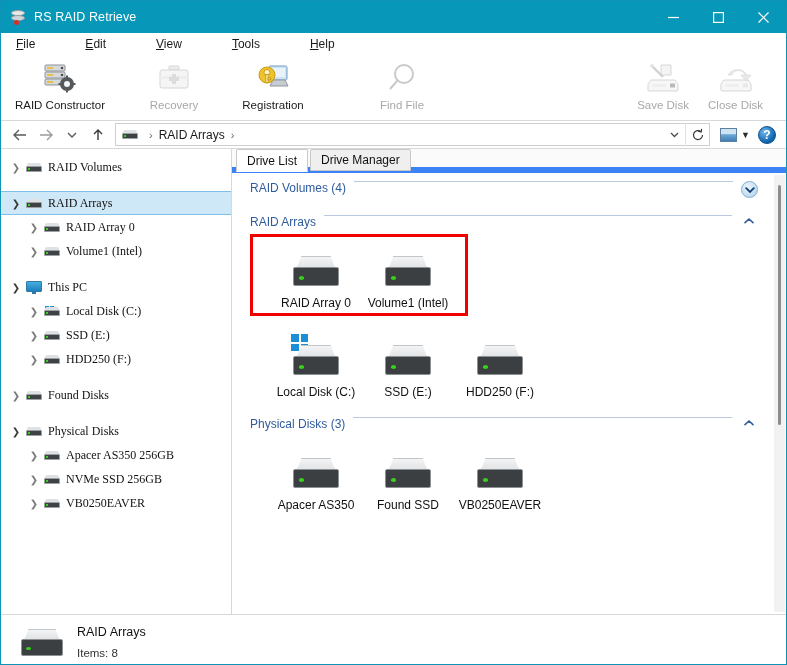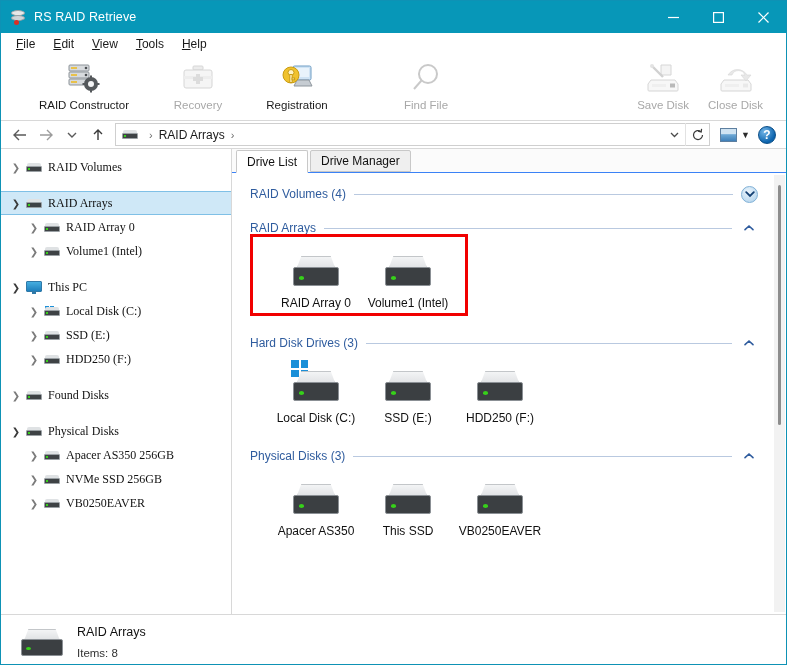--- a/index.html
+++ b/index.html
@@ -55,38 +55,38 @@
   .win-btn svg { display: block; }
 
   
   .menubar {
     height: 22px;
     background: #ffffff;
     display: flex;
     align-items: center;
     padding-left: 6px;
     border-bottom: 1px solid #ffffff;
+    gap: 32px;
   }
   .menu-item {
     font-size: 12px;
     color: #1a1a1a;
     padding: 2px 9px;
   }
   .menu-item u { text-decoration: underline; }
 
   
   .toolbar {
     height: 66px;
     background: #ffffff;
     display: flex;
     align-items: flex-start;
     padding-top: 3px;
     border-bottom: 1px solid #d8d8d8;
     position: relative;
-    padding-left: 24px;
   }
   .tb-btn {
     display: flex; flex-direction: column; align-items: center;
     justify-content: flex-start;
     padding: 2px 9px 0 9px;
     min-width: 58px;
   }
   .tb-ico { height: 36px; display: flex; align-items: center; justify-content: center; }
   .tb-lbl { font-size: 11.5px; color: #1a1a1a; margin-top: 3px; white-space: nowrap; }
   .tb-btn.disabled .tb-lbl { color: #a8a8a8; }
@@ -221,23 +221,23 @@
 
   
   .right {
     flex: 1;
     background: #fbfbfb;
     position: relative;
     display: flex; flex-direction: column;
   }
   .tabstrip {
     height: 24px;
-    display: flex; align-items: flex-end;
+    display: flex; 
     padding-left: 4px;
-    border-bottom: 1px solid #3b82f6;
+    border-bottom: 6px solid #3b82f6;
     background: #fbfbfb;
   }
   .tab {
     height: 22px;
     padding: 0 10px;
     font-size: 12px; color: #111;
     display: flex; align-items: center;
     border: 1px solid #c8c8c8;
     background: #efefef;
     margin-right: 2px;
@@ -251,21 +251,21 @@
     height: 23px;
   }
   .pane {
     flex: 1;
     background: #ffffff;
     position: relative;
     overflow: hidden;
   }
   .section { padding: 0 28px 0 18px; }
   .sec-head {
-    display: flex; align-items: center;
+    display: flex; 
     height: 26px;
     margin-top: 8px;
   }
   .sec-title { font-size: 12px; color: #2f5c9e; white-space: nowrap; }
   .sec-rule { flex: 1; height: 1px; background: #b9c9e0; margin: 0 8px; }
   .sec-chev { width: 18px; text-align: center; color: #2f5c9e; font-size: 11px; }
   .sec-chev.circled {
     width: 17px; height: 17px; border-radius: 50%;
     background: radial-gradient(circle at 40% 32%, #eaf4fc, #bcd9ef 75%);
     border: 1px solid #7fb0d6;
@@ -722,29 +722,20 @@
                     <div class="body"></div>
                     <div class="led"></div>
                   </div>
               </div>
               <div class="ilbl">Volume1 (Intel)</div>
             </div>
           </div>
         </div>
 
         <div class="section" style="margin-top:14px">
-          <div class="sec-head">
-            <div class="sec-title">Hard Disk Drives (3)</div>
-            <div class="sec-rule"></div>
-            <div class="sec-chev">
-              <svg width="12" height="8" viewBox="0 0 12 8">
-                  <path d="M2 5.6 L6 2 L10 5.6" fill="none" stroke="#2f5c9e" stroke-width="1.6" stroke-linecap="round"></path>
-                </svg>
-            </div>
-          </div>
           <div class="items" style="padding-left:20px">
             <div class="item">
               <div class="ibox">
                 <div class="drv" style="width:46px;height:30px">
                   <div class="winbadge" style="left:-2px;top:-11px;width:17px;height:17px;gap:2px">
                       <i></i>
                       <i></i>
                       <i></i>
                       <i></i>
                     </div>
@@ -801,21 +792,21 @@
               <div class="ilbl">Apacer AS350</div>
             </div>
             <div class="item">
               <div class="ibox">
                 <div class="drv" style="width:46px;height:30px">
                     <div class="top"></div>
                     <div class="body"></div>
                     <div class="led"></div>
                   </div>
               </div>
-              <div class="ilbl">This SSD</div>
+              <div class="ilbl">Found SSD</div>
             </div>
             <div class="item">
               <div class="ibox">
                 <div class="drv" style="width:46px;height:30px">
                     <div class="top"></div>
                     <div class="body"></div>
                     <div class="led"></div>
                   </div>
               </div>
               <div class="ilbl">VB0250EAVER</div>

